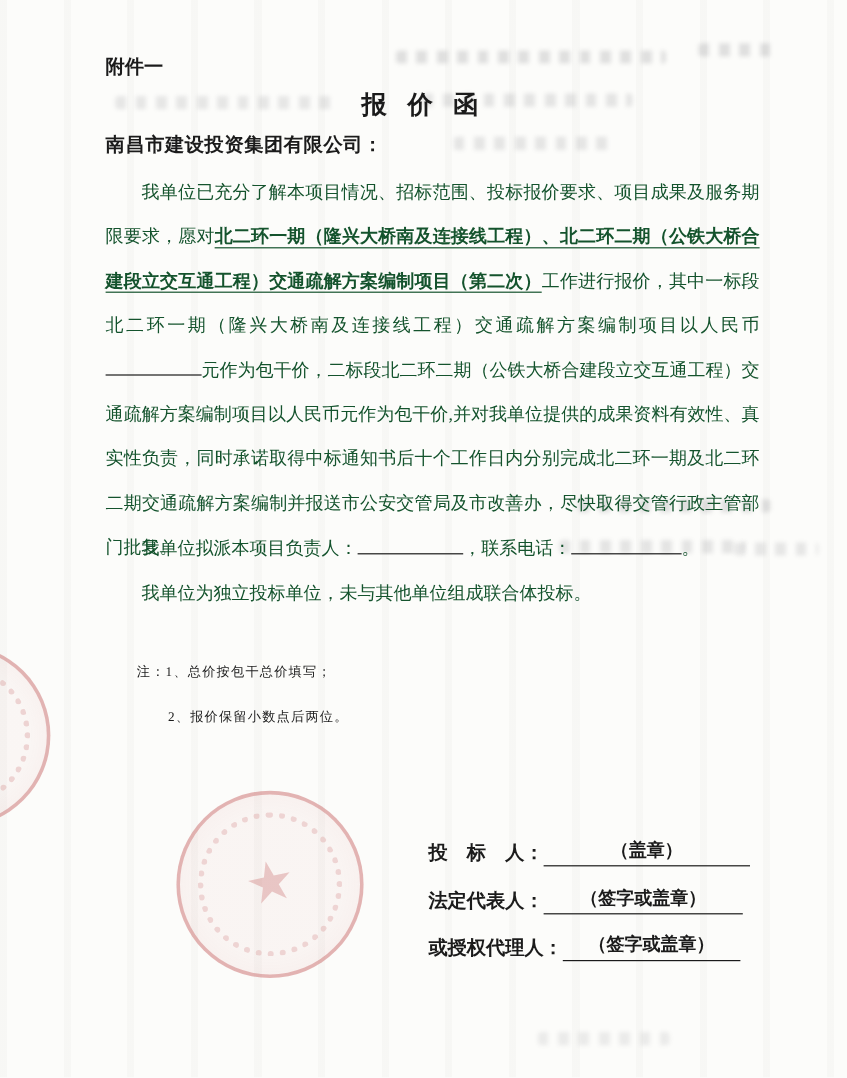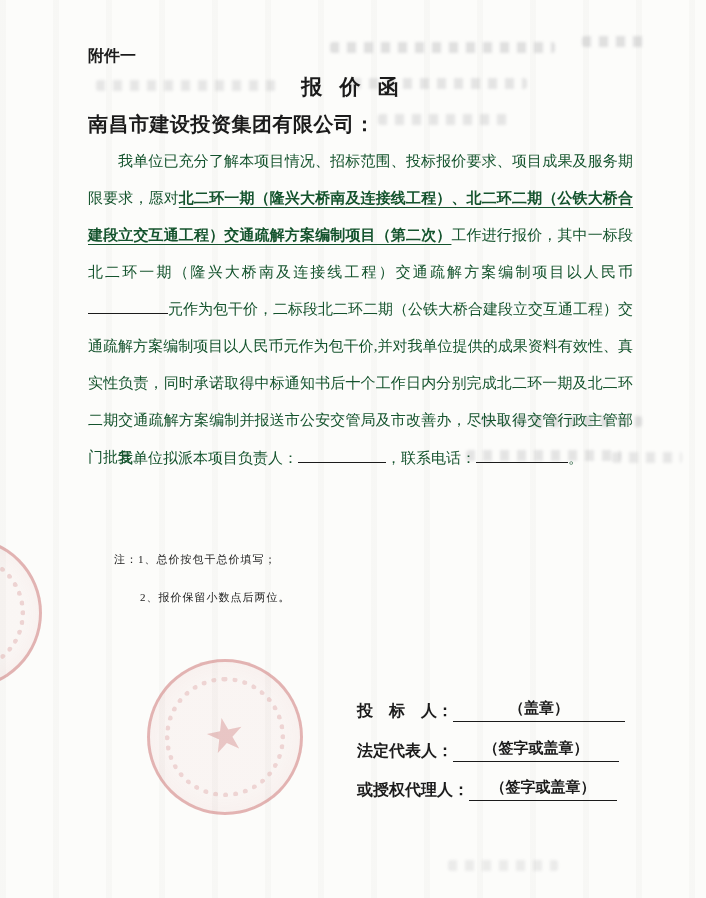--- a/index.html
+++ b/index.html
@@ -25,21 +25,21 @@
     position: absolute; top: 46px; left: 88px;
     font-size: 16px; font-weight: bold;
   }
   .doc-title {
     position: absolute; top: 73px; left: 0; width: 100%;
     text-align: center; font-size: 21px; font-weight: bold;
     letter-spacing: 6px;
   }
   .addressee {
     position: absolute; top: 111px; left: 88px;
-    font-size: 20px; font-weight: bold; letter-spacing: 0.5px;
+    font-size: 16px; font-weight: bold; letter-spacing: 0.5px;
   }
 
   .para {
     position: absolute; left: 88px; width: 545px;
     font-size: 15px; line-height: 37px;
     text-align: justify; color: #14532d;
   }
   .p1 { top: 143px; text-indent: 2em; }
   .p2 { top: 440px; text-indent: 2em; }
   .p3 { top: 477px; text-indent: 2em; }
@@ -155,20 +155,21 @@
   <div class="attachment">附件一</div>
 
   <div class="doc-title">报 价 函</div>
 
   <div class="addressee">南昌市建设投资集团有限公司：</div>
 
   <p class="para p1"><span>我单位已充分了解本项目情况、招标范围、投标报价要求、项目成果及服务期限要求，愿对</span><span class="seg-bold-u">北二环一期（隆兴大桥南及连接线工程）、北二环二期（公铁大桥合建段立交互通工程）交通疏解方案编制项目（第二次）</span><span>工作进行报价，其中一标段北二环一期（隆兴大桥南及连接线工程）交通疏解方案编制项目以人民币</span><span class="blank" style="width: 80px;"></span><span>元作为包干价，二标段北二环二期（公铁大桥合建段立交互通工程）交通疏解方案编制项目以人民币元作为包干价,并对我单位提供的成果资料有效性、真实性负责，同时承诺取得中标通知书后十个工作日内分别完成北二环一期及北二环二期交通疏解方案编制并报送市公安交管局及市改善办，尽快取得交管行政主管部门批复。</span></p>
 
   <p class="para p2"><span>我单位拟派本项目负责人：</span><span class="blank" style="width: 88px;"></span><span>，联系电话：</span><span class="blank" style="width: 92px;"></span><span>。</span></p>
 
+  <p class="para p3">我单位为独立投标单位，未与其他单位组成联合体投标。</p>
 
   <div class="note note1">注：1、总价按包干总价填写；</div>
   <div class="note note2">2、报价保留小数点后两位。</div>
 
   <div class="sig-row sig-r1">
     <span class="sig-label">投　标　人：</span><span class="sig-line">（盖章）</span>
   </div>
   <div class="sig-row sig-r3">
     <span class="sig-label">或授权代理人：</span><span class="sig-line">（签字或盖章）</span>
   </div>

